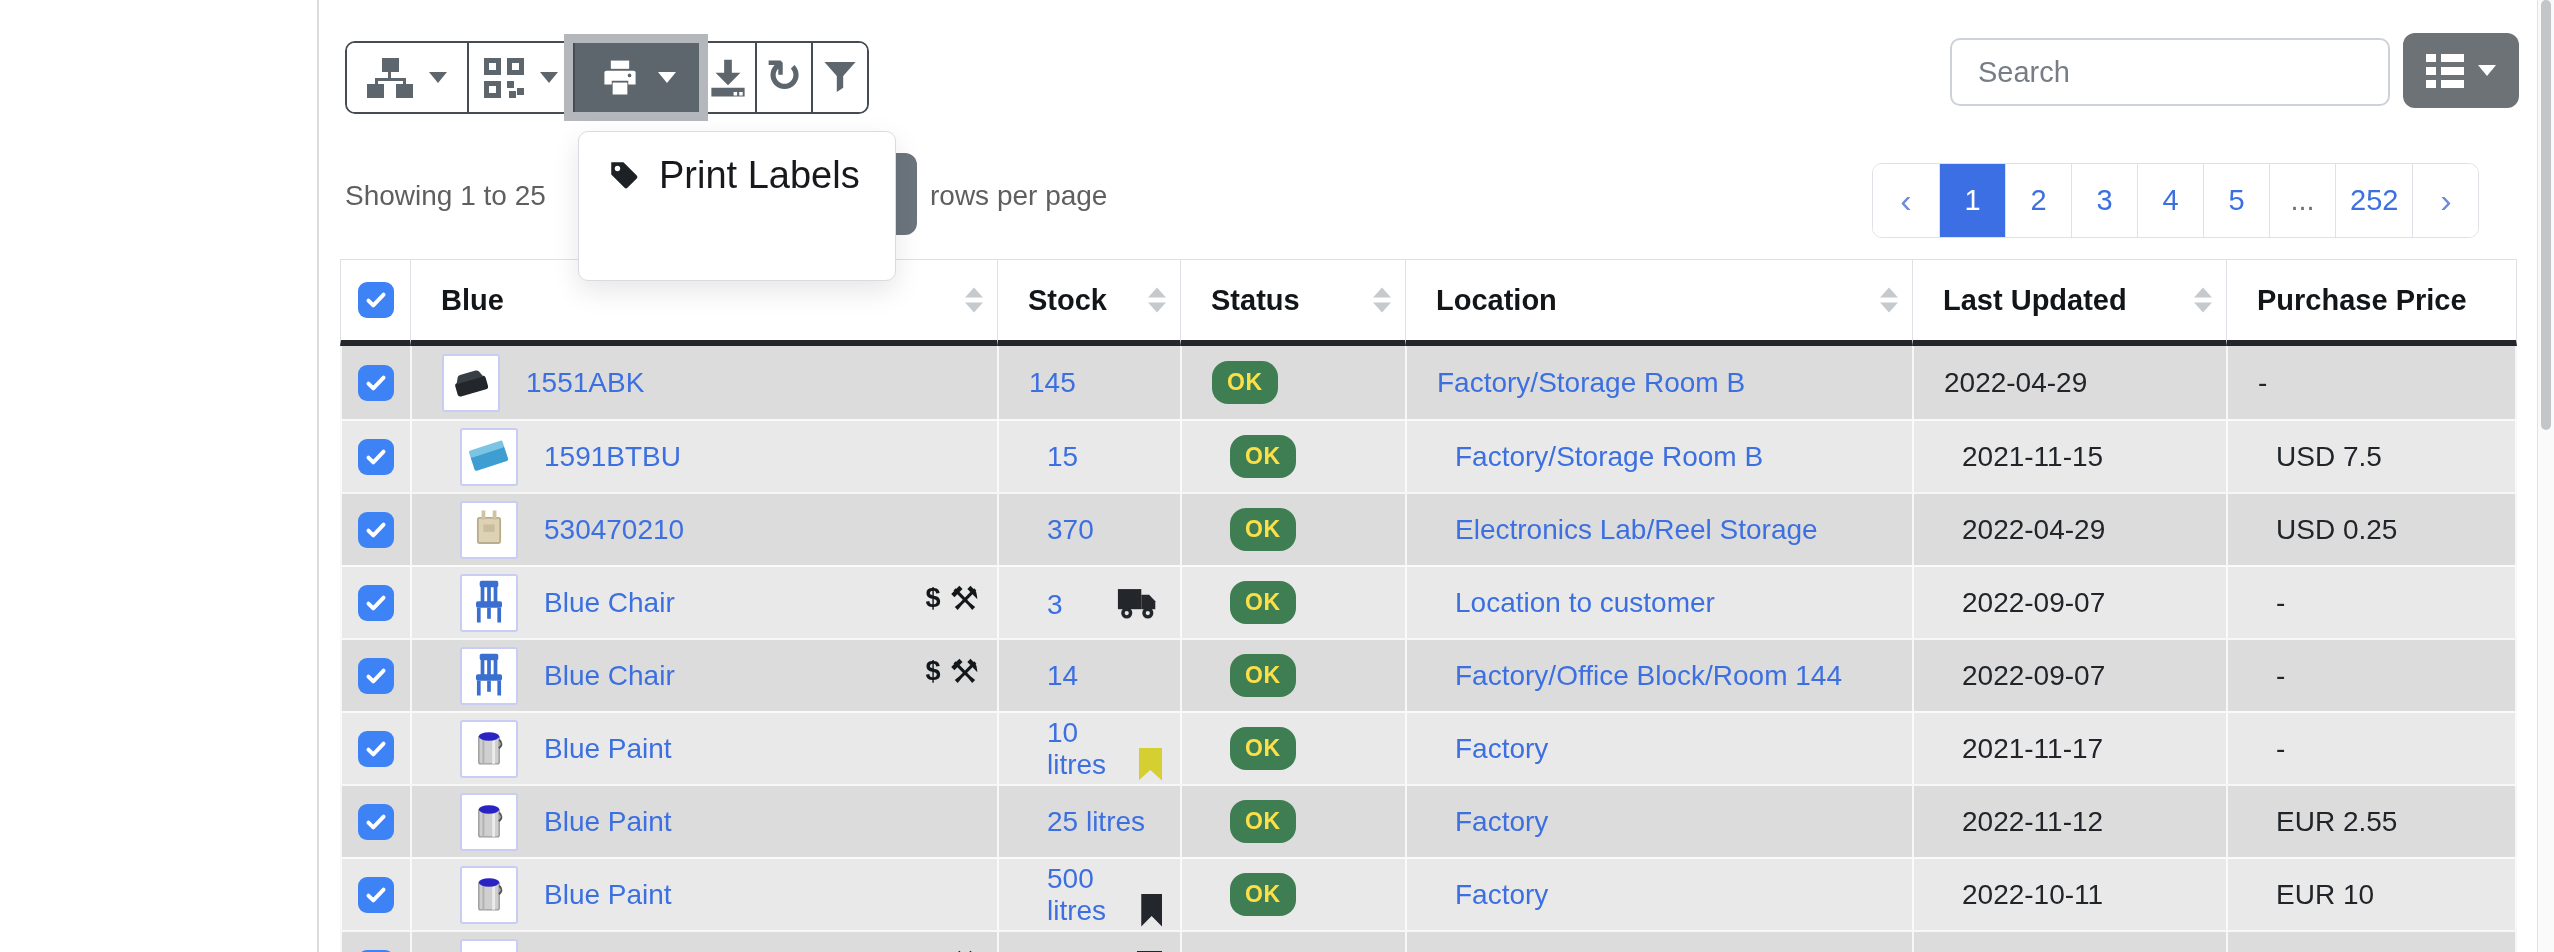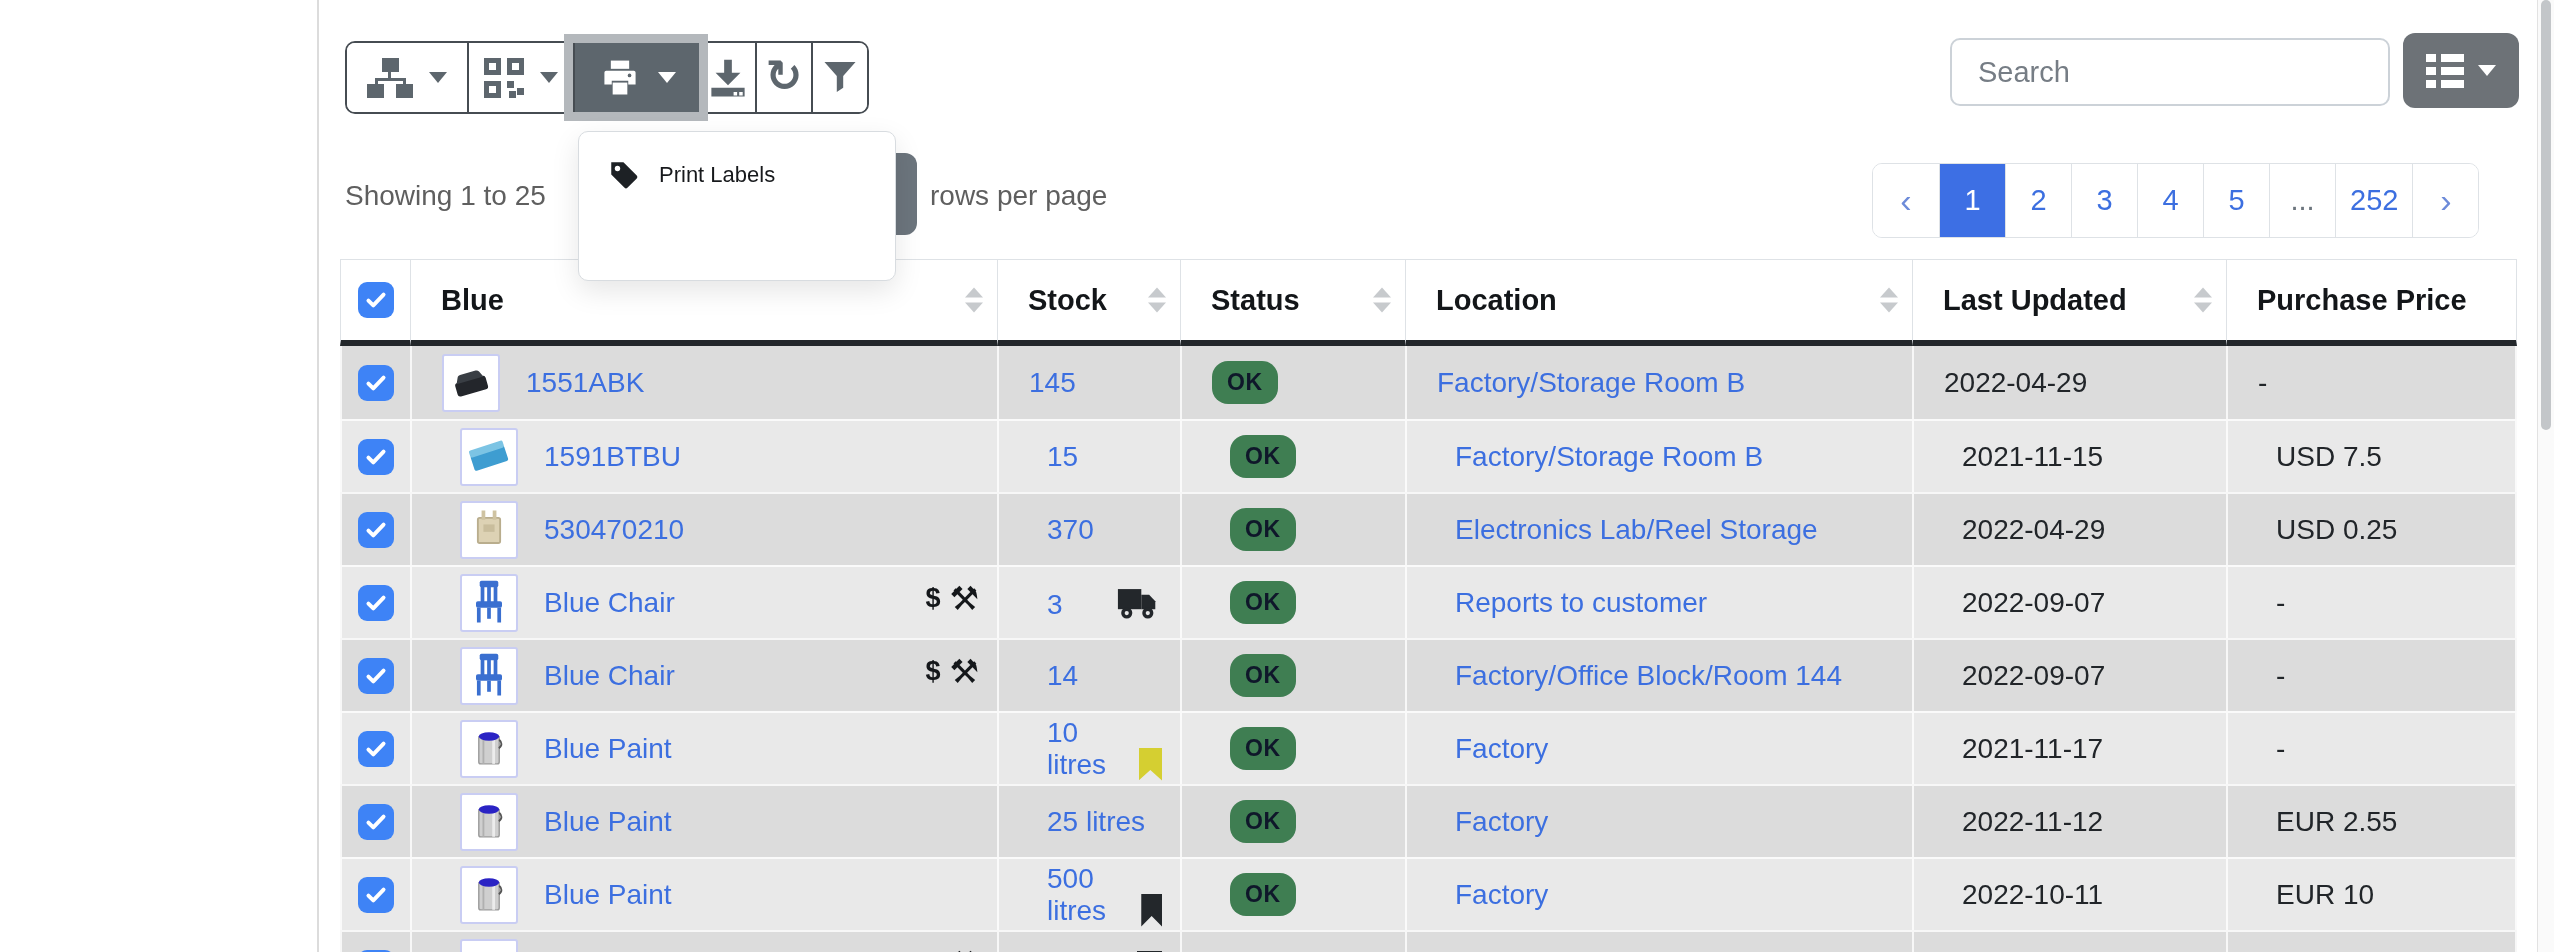--- a/index.html
+++ b/index.html
@@ -48,21 +48,21 @@
   .qr .d1{left:23px;top:23px;} .qr .d2{left:33px;top:30px;} .qr .d3{left:25px;top:33px;}
   .refresh-glyph { font-family:"DejaVu Sans",sans-serif; font-size:44px; font-weight:bold; color:#5d666d; line-height:1; margin-top:-4px; }
   .funnel { width:32px; height:32px; background:#5d666d; clip-path:polygon(0 0,100% 0,60% 45%,60% 82%,40% 95%,40% 45%); }
 
   
   .print-menu {
     position:absolute; left:578px; top:131px; width:318px; height:150px;
     background:#fff; border:1px solid #d8dce0; border-radius:10px;
     box-shadow:0 10px 28px rgba(0,0,0,.10); z-index:48; padding:12px 0;
   }
-  .menu-item { display:flex; align-items:center; gap:18px; height:62px; padding:0 28px; font-size:22px; color:#17191c; cursor:pointer; }
+  .menu-item { display:flex; align-items:center; gap:18px; height:62px; padding:0 28px; font-size:38px; color:#17191c; cursor:pointer; }
 
   
   .showing { position:absolute; left:345px; top:180px; font-size:28px; color:#5f5f5f; z-index:4; white-space:nowrap; }
   .rpp-btn { position:absolute; left:800px; top:153px; width:117px; height:82px; background:#6c757d; border-radius:12px; z-index:5; cursor:pointer; }
   .rpp-label { position:absolute; left:930px; top:180px; font-size:28px; color:#5f5f5f; z-index:4; white-space:nowrap; }
 
   
   .search-input {
     position:absolute; left:1950px; top:38px; width:440px; height:68px;
     border:2px solid #ccd2d8; border-radius:10px; padding:0 26px;
@@ -127,21 +127,21 @@
   }
   a.blue-link { color:#3c6fe0; text-decoration:none; cursor:pointer; }
   .dw { margin-left:auto; display:flex; gap:9px; align-items:center; color:#14171a; margin-top:-8px; }
   .dw .dollar { font-size:27px; font-weight:bold; }
   .dw .tools  { font-family:"DejaVu Sans",sans-serif; font-size:33px; }
   .stock-cell { display:flex; align-items:flex-end; padding-right:18px; }
   .stock-cell .sicon { margin-left:auto; }
   .bookmark { width:25px; height:33px; display:inline-block; clip-path:polygon(0 0,100% 0,100% 100%,50% 68%,0 100%); }
   .bm-yellow { background:#d5cf31; } .bm-dark { background:#23272b; }
   .badge-ok {
-    display:inline-block; background:#3f7e52; color:#0f172a; font-weight:bold; font-size:23px;
+    display:inline-block; background:#3f7e52; color:#fde047; font-weight:bold; font-size:23px;
     padding:10px 15px; border-radius:16px; letter-spacing:.5px; line-height:1;
   }
 
   
   .scrollbar { position:absolute; right:0; top:0; width:17px; height:952px; background:#fafafa; border-left:1px solid #e2e2e2; z-index:60; }
   .sb-thumb { position:absolute; left:3px; top:0; width:10px; height:430px; background:#c3c6c9; border-radius:5px; }
 </style>
 </head>
 <body>
 
@@ -397,21 +397,21 @@
                 <path fill="#23272b" d="M1 2.5h12.2v10.5H1z"></path>
                 <path fill="#23272b" d="M13.2 5.5h4.1l3.2 3.4v4.1h-7.3z"></path>
                 <circle cx="5.6" cy="15" r="2.9" fill="#23272b"></circle>
                 <circle cx="5.6" cy="15" r="1.1" fill="#e9e9e9"></circle>
                 <circle cx="16.6" cy="15" r="2.9" fill="#23272b"></circle>
                 <circle cx="16.6" cy="15" r="1.1" fill="#e9e9e9"></circle>
               </svg>
             </div>
           </td>
           <td><span class="badge-ok">OK</span></td>
-          <td><a class="blue-link">Reports to customer</a></td>
+          <td><a class="blue-link">Location to customer</a></td>
           <td>2022-09-07</td>
           <td>-</td>
         </tr>
         <tr class="row-odd">
           <td class="cb-col"><span class="checkbox">
               <svg width="26" height="26" viewBox="0 0 24 24">
                 <path d="M5 12.5l4.5 4.5L19 7" stroke="#fff" stroke-width="3.6" fill="none" stroke-linecap="round" stroke-linejoin="round"></path>
               </svg>
             </span></td>
           <td>

